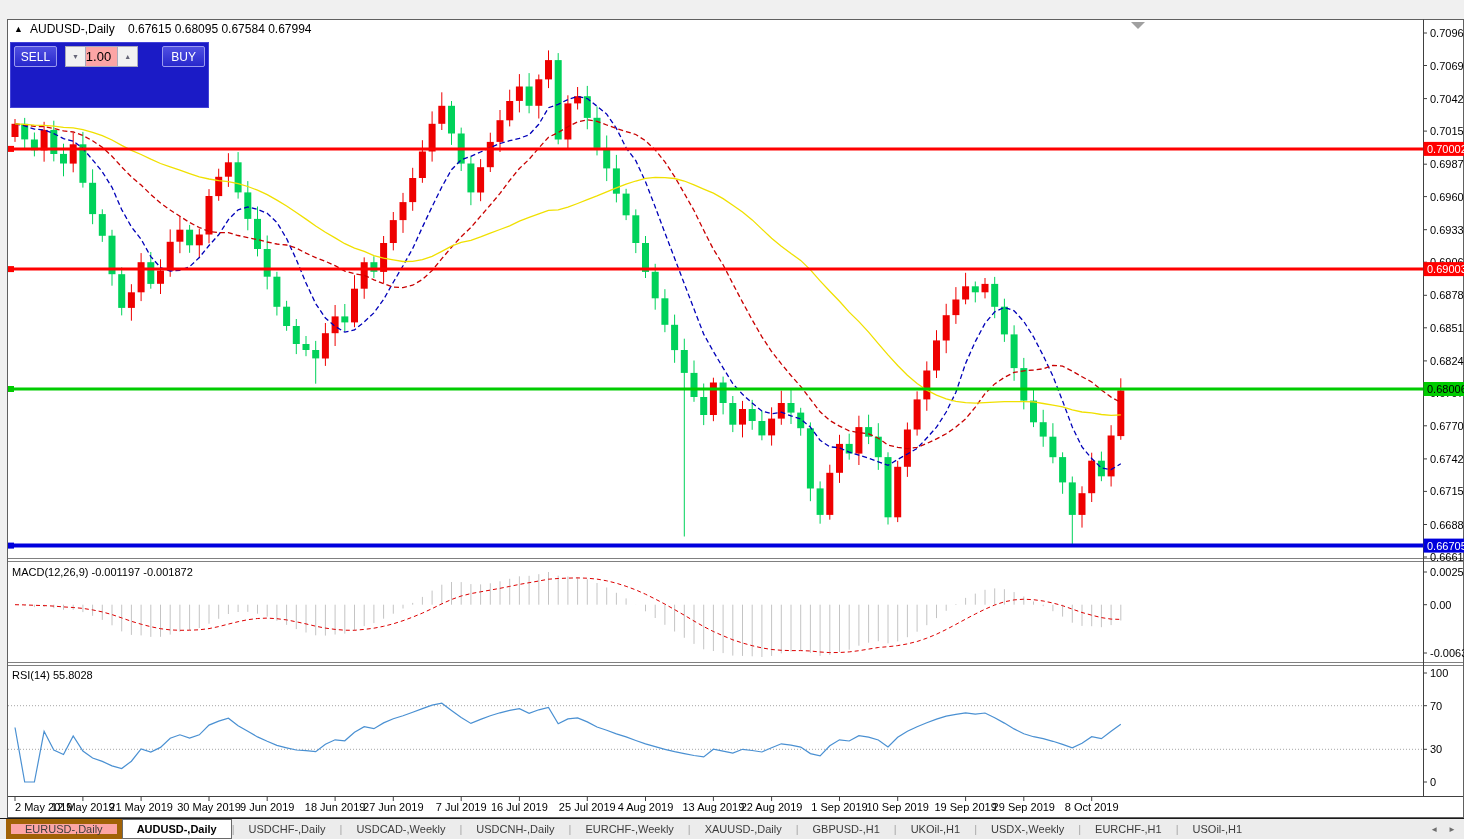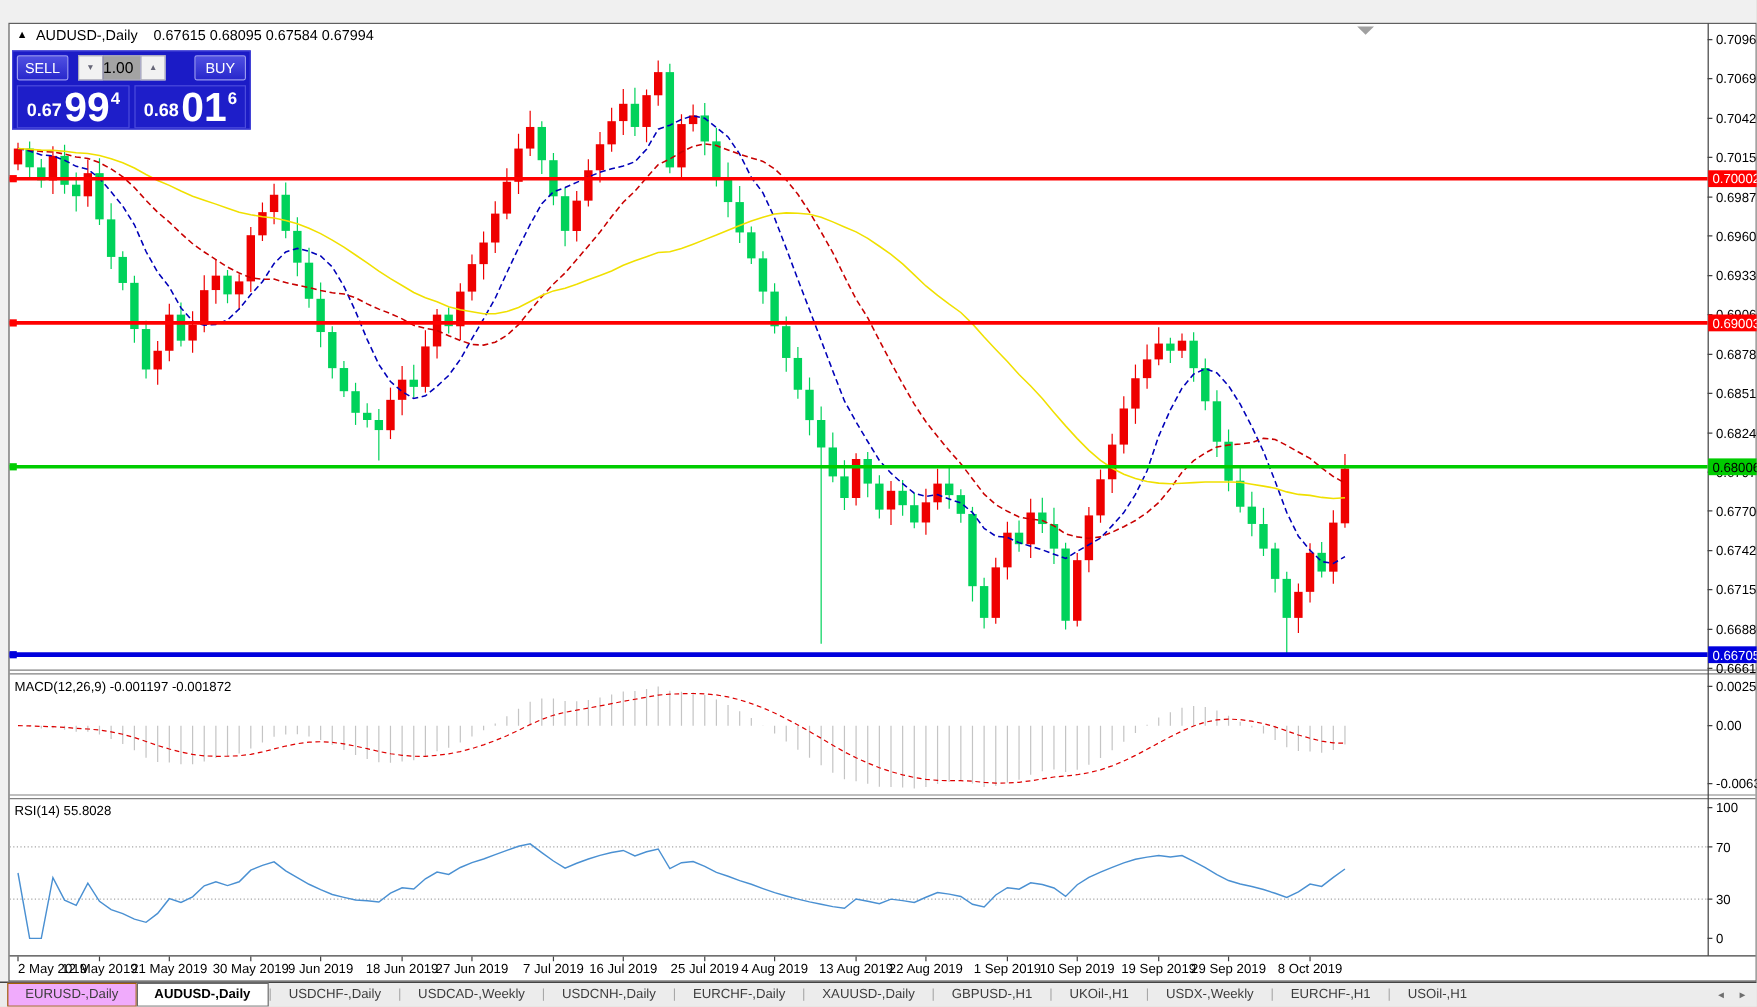--- a/index.html
+++ b/index.html
@@ -19,34 +19,34 @@
   .trade{position:absolute;left:10px;top:42px;width:199px;height:66px;z-index:2;
          background:#1b1bc6;border:1px solid #4343d8;padding:3px;box-sizing:border-box;}
   .trade-row1{display:flex;height:21px;}
   .tbtn{background:linear-gradient(#5050e2,#2828cc);border:1px solid #9a9af0;border-radius:2px;
         color:#fff;font-size:12px;display:flex;align-items:center;justify-content:center;cursor:pointer;}
   .tbtn.sell{width:46px;margin-right:8px;}
   .tbtn.buy{width:46px;margin-left:24px;}
   .vol-group{display:flex;flex:1;height:21px;}
   .spin{width:19px;background:#f2f2f2;border:1px solid #aab;color:#667;font-size:7px;
         display:flex;align-items:center;justify-content:center;cursor:pointer;}
-  .vol{flex:1;background:#a3a3a3;border-top:1px solid #aab;border-bottom:1px solid #aab;color:#000;
+  .vol{flex:1;background:#fca5a5;border-top:1px solid #aab;border-bottom:1px solid #aab;color:#000;
        font-size:13px;padding:0 6px 0 0;line-height:19px;}
   .trade-row2{display:flex;margin-top:4px;height:36px;}
   .pricebox{flex:1;background:#1e1ec9;border:1px solid #4b4bdd;color:#fff;display:flex;
             align-items:flex-end;justify-content:center;padding-bottom:1px;}
   .pricebox.sell{margin-right:4px;}
   .p-small{font-size:15px;font-weight:bold;margin:0 2px 4px 0;}
   .p-big{font-size:34px;font-weight:bold;line-height:30px;}
   .p-sup{font-size:14px;font-weight:bold;position:relative;top:-15px;left:1px;}
   
   .tabbar{position:absolute;left:0;top:818px;width:1464px;height:21px;background:#ececec;
           border-top:1px solid #1a1a1a;display:flex;align-items:stretch;z-index:3;box-sizing:border-box;}
   .tab{display:flex;align-items:center;padding:0 14px;font-size:11px;cursor:pointer;}
-  .tab.boxed{background:#f0abfc;border:1px solid #a16207;color:#3c3c3c;margin-left:6px;}
+  .tab.boxed{background:#fca5a5;border:5px solid #a16207;color:#3c3c3c;margin-left:6px;}
   .tab.active{background:#ffffff;border:1px solid #6a6a6a;color:#000;font-weight:bold;}
   .tab.plain{color:#3c3c3c;}
   .tab-sep{display:flex;align-items:center;color:#a8a8a8;font-size:11px;}
   .tab-arrows{margin-left:auto;display:flex;align-items:center;gap:10px;padding-right:8px;
               color:#6e6e6e;font-size:8px;}
   .tab-arrows span{cursor:pointer;}
 </style>
 </head>
 <body>
 
@@ -537,45 +537,33 @@
   <div class="trade">
     <div class="trade-row1">
       <div class="tbtn sell">SELL</div>
       <div class="vol-group">
         <div class="spin">▼</div>
         <div class="vol">1.00</div>
         <div class="spin">▲</div>
       </div>
       <div class="tbtn buy">BUY</div>
     </div>
-    <div class="trade-row2">
-      <div class="pricebox sell">
-        <span class="p-small">0.67</span>
-        <span class="p-big">99</span>
-        <span class="p-sup">4</span>
-      </div>
-      <div class="pricebox buy">
-        <span class="p-small">0.68</span>
-        <span class="p-big">01</span>
-        <span class="p-sup">6</span>
-      </div>
-    </div>
   </div>
 
   <div class="tabbar" id="tabbar">
       <div class="tab boxed">EURUSD-,Daily</div>
       <div class="tab active">AUDUSD-,Daily</div>
       <div class="tab-sep">|</div>
       <div class="tab plain">USDCHF-,Daily</div>
       <div class="tab-sep">|</div>
       <div class="tab plain">USDCAD-,Weekly</div>
       <div class="tab-sep">|</div>
       <div class="tab plain">USDCNH-,Daily</div>
       <div class="tab-sep">|</div>
-      <div class="tab plain">EURCHF-,Daily</div>
+      <div class="tab plain">EURCHF-,Weekly</div>
       <div class="tab-sep">|</div>
       <div class="tab plain">XAUUSD-,Daily</div>
       <div class="tab-sep">|</div>
       <div class="tab plain">GBPUSD-,H1</div>
       <div class="tab-sep">|</div>
       <div class="tab plain">UKOil-,H1</div>
       <div class="tab-sep">|</div>
       <div class="tab plain">USDX-,Weekly</div>
       <div class="tab-sep">|</div>
       <div class="tab plain">EURCHF-,H1</div>

